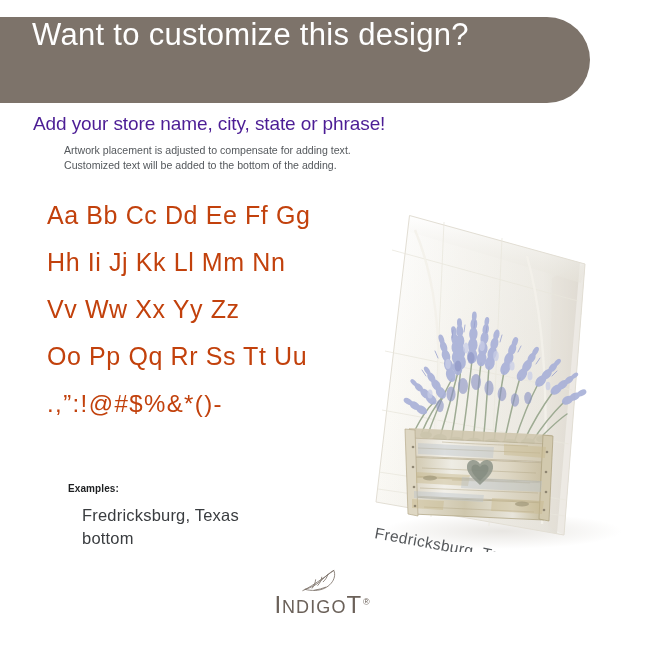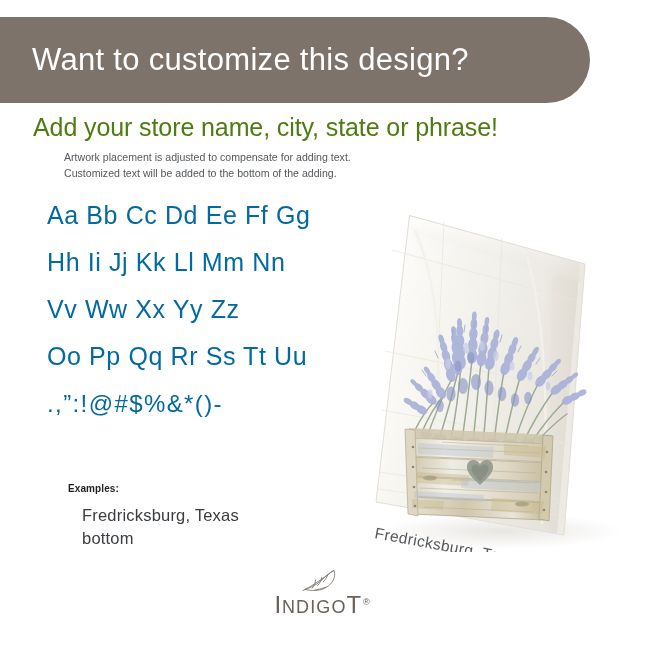--- a/index.html
+++ b/index.html
@@ -12,47 +12,47 @@
     -webkit-font-smoothing:antialiased;
   }
   #root{position:relative;width:645px;height:645px;overflow:hidden;background:#fff;}
 
   
   .banner{
     position:absolute;left:0;top:17px;
     width:590px;height:86px;
     background:#7d736a;
     border-radius:0 43px 43px 0;
-    display:flex;align-items:center;
+    display:flex;align-items:flex-start;
   }
   .banner-title{
     margin-left:32px;
     color:#ffffff;
     font-size:31px;
     font-weight:300;
     letter-spacing:.3px;
     white-space:nowrap;
     font-family:"Liberation Sans","DejaVu Sans",sans-serif;
   }
 
   
   .intro{position:absolute;left:33px;top:112px;width:430px;}
   .intro-head{
-    font-size:25px;font-weight:300;color:#4d7c0f;letter-spacing:-.1px;
+    font-size:19px;font-weight:300;color:#4c1d95;letter-spacing:-.1px;
     white-space:nowrap;line-height:1.25;
   }
   .intro-sub{
     margin-top:7px;margin-left:31px;
     font-size:10.6px;font-weight:400;color:#54585c;line-height:1.45;
   }
 
   
   .specimen{position:absolute;left:47px;top:192px;width:340px;}
   .spec-row{
-    font-size:25px;font-weight:300;color:#0369a1;
+    font-size:25px;font-weight:300;color:#c2410c;
     letter-spacing:.6px;line-height:1;
     height:47px;display:flex;align-items:center;
     white-space:nowrap;
   }
   .spec-row.punct{letter-spacing:1.4px;font-size:24px;}
 
   
   .examples{position:absolute;left:68px;top:483px;}
   .ex-title{font-size:10px;font-weight:700;color:#1d1f21;letter-spacing:.1px;}
   .ex-list{margin-top:10px;margin-left:14px;}

